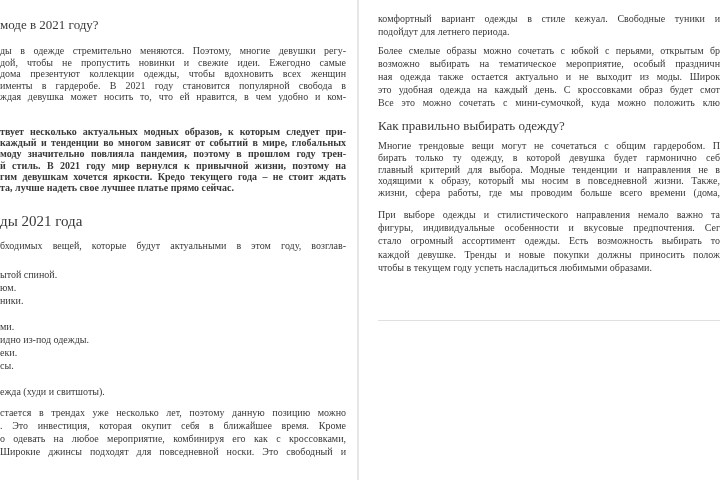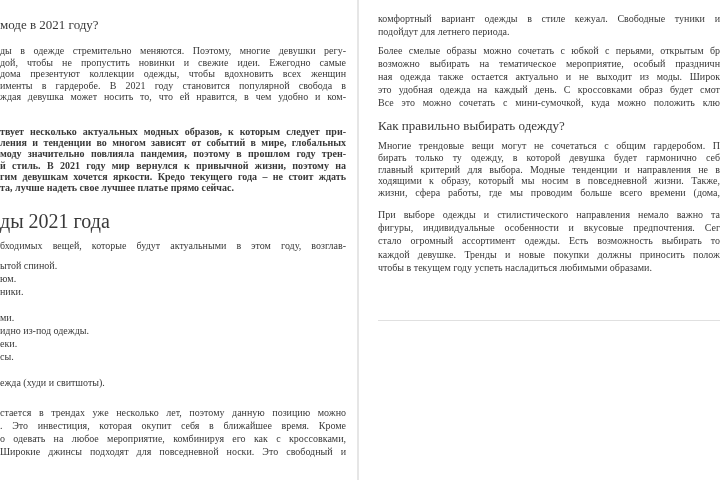--- a/index.html
+++ b/index.html
@@ -11,29 +11,29 @@
   .col { position:absolute; top:0; height:480px; }
   .col.left  { left:0;   width:346px; }
   .col.right { left:378px; width:342px; }
   .blk { position:absolute; left:0; width:100%; }
   .ln  { font-size:10px; overflow:hidden; }
   
   .j { text-align:justify; text-align-last:justify; }
   
   .s { text-align:left; white-space:nowrap; }
   .h1 { font-size:13px; line-height:24px; white-space:nowrap;font-family:Liberation Serif, serif; }
-  .h2 { font-size:20px; line-height:21px; white-space:nowrap; }
+  .h2 { font-size:15px; line-height:21px; white-space:nowrap; }
   .h3 { font-size:13px; line-height:22px; white-space:nowrap; }
 
   .left .b-h1  { top:13px; }
   .left .b-p1  { top:45px; }  .b-p1 .ln { line-height:11.5px; height:11.5px; }
   .left .b-p2  { top:126px; } .b-p2 .ln { line-height:11.2px; height:11.2px;font-weight:bold; }
   .left .b-h2  { top:211px; }
   .left .b-p3  { top:240px; } .b-p3 .ln { line-height:11.5px; height:11.5px; }
-  .left .b-list{ top:259px; } .b-list .ln, .b-list .gap { line-height:13px; height:13px; }
+  .left .b-list{ top:268px; } .b-list .ln, .b-list .gap { line-height:13px; height:13px; }
   .left .b-p4  { top:406px; } .b-p4 .ln { line-height:13px; height:13px; }
 
   .right .b-rp1 { top:13px; }  .b-rp1 .ln { line-height:12.6px; height:12.6px; }
   .right .b-rp2 { top:45px; }  .b-rp2 .ln { line-height:12.9px; height:12.9px; }
   .right .b-rh  { top:115px; }
   .right .b-rp3 { top:140px; } .b-rp3 .ln { line-height:11.8px; height:11.8px; }
   .right .b-rp4 { top:208px; } .b-rp4 .ln { line-height:13.2px; height:13.2px; }
 
   .divider {
     position:absolute; left:357px; top:0; width:2px; height:480px;
@@ -56,21 +56,21 @@
     <div class="blk b-p1">
       <div class="ln j">ды в одежде стремительно меняются. Поэтому, многие девушки регу-</div>
       <div class="ln j">дой, чтобы не пропустить новинки и свежие идеи. Ежегодно самые</div>
       <div class="ln j">дома презентуют коллекции одежды, чтобы вдохновить всех женщин</div>
       <div class="ln j">именты в гардеробе. В 2021 году становится популярной свобода в</div>
       <div class="ln j">ждая девушка может носить то, что ей нравится, в чем удобно и ком-</div>
     </div>
 
     <div class="blk b-p2">
       <div class="ln j">твует несколько актуальных модных образов, к которым следует при-</div>
-      <div class="ln j">ления и тенденции во многом зависят от событий в мире, глобальных</div>
+      <div class="ln j">каждый и тенденции во многом зависят от событий в мире, глобальных</div>
       <div class="ln j">моду значительно повлияла пандемия, поэтому в прошлом году трен-</div>
       <div class="ln j">й стиль. В 2021 году мир вернулся к привычной жизни, поэтому на</div>
       <div class="ln j">гим девушкам хочется яркости. Кредо текущего года – не стоит ждать</div>
       <div class="ln s">та, лучше надеть свое лучшее платье прямо сейчас.</div>
     </div>
 
     <div class="blk b-h2 h2">ды 2021 года</div>
 
     <div class="blk b-p3">
       <div class="ln j">бходимых вещей, которые будут актуальными в этом году, возглав-</div>

